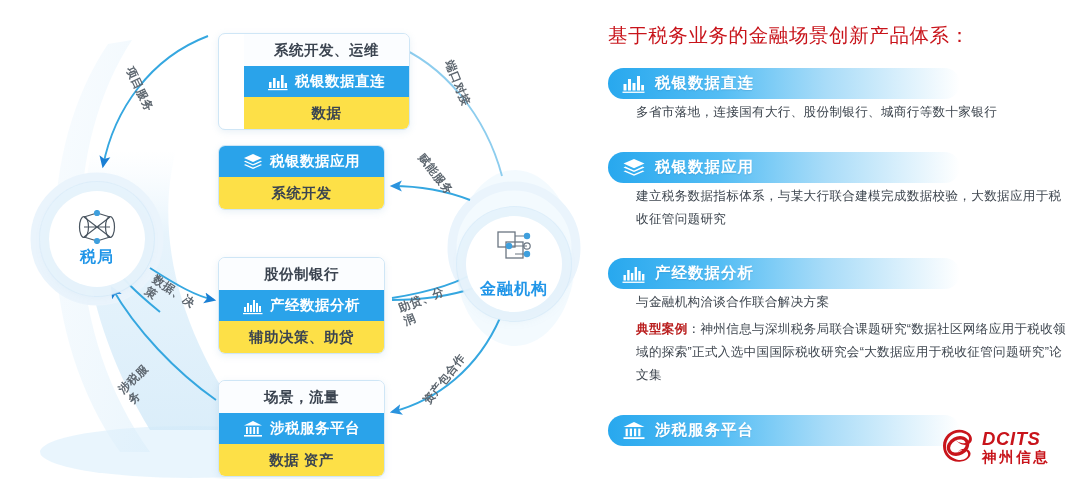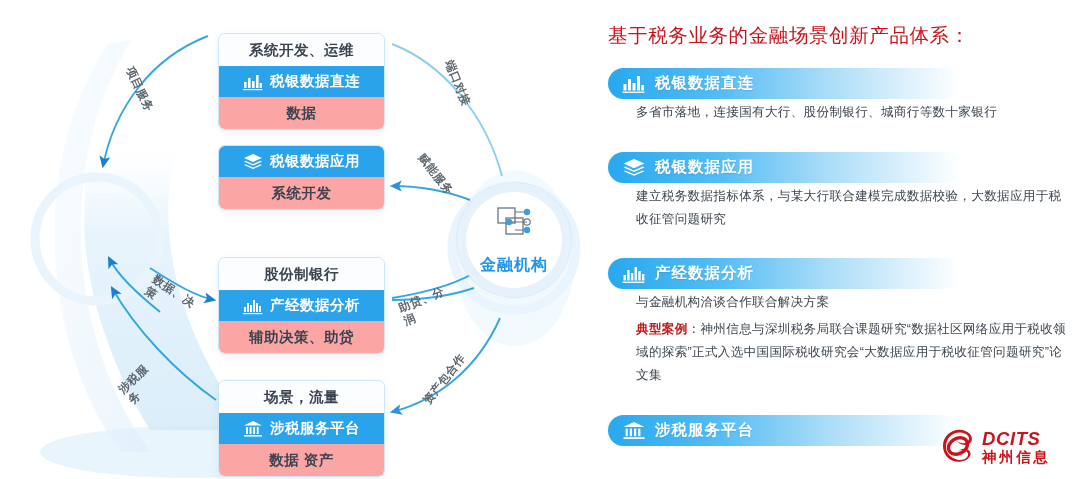--- a/index.html
+++ b/index.html
@@ -15,34 +15,34 @@
   #diagram-bg{position:absolute;left:0;top:0;width:600px;height:479px;}
 
   .node{position:absolute;width:96px;height:96px;border-radius:50%;
         background:#ffffff;
         box-shadow:0 0 0 9px rgba(232,243,252,.85),0 0 0 10px rgba(214,234,248,.75),
                    0 4px 14px rgba(110,160,200,.22);
         display:flex;flex-direction:column;align-items:center;justify-content:center;}
   .node .glyph{width:44px;height:34px;display:block;}
   .node .nlabel{font-size:16px;font-weight:bold;color:#2196e8;letter-spacing:1px;margin-top:3px;}
   #node-tax{left:49px;top:191px;}
-  #node-fin{left:466px;top:192px;gap:13px;}
+  #node-fin{left:466px;top:216px;gap:13px;}
 
   
   .card{position:absolute;width:165px;border:1px solid #cfe6f6;border-radius:7px;
         background:#ffffff;overflow:hidden;
         box-shadow:0 2px 7px rgba(120,165,205,.16);}
   .card .row{height:32px;line-height:32px;text-align:center;font-size:14.5px;
              font-weight:bold;color:#3b4450;letter-spacing:.5px;}
   .card .row.top{background:#fbfdff;}
-  .card .row.bot{background:#fca5a5;}
+  .card .row.bot{background:#fde047;}
   .card .row.mid{background:#2aa3ea;color:#ffffff;display:flex;align-items:center;
                  justify-content:center;gap:7px;height:31px;line-height:31px;}
   .card .row.mid .micon{width:20px;height:18px;flex:none;display:block;}
-  #card1{left:218px;top:33px;}
+  #card1{left:218px;top:33px;padding-left:25px;}
   #card2{left:218px;top:145px;}
   #card3{left:218px;top:257px;}
   #card4{left:218px;top:380px;}
 
   .arclabel{position:absolute;font-size:11.5px;color:#5d666f;font-weight:bold;
             line-height:14px;white-space:pre-line;letter-spacing:.5px;}
 
   
   #panel{position:absolute;left:608px;top:0;width:472px;height:479px;}
   #panel-title{position:absolute;left:0;top:22px;font-size:19.5px;font-weight:normal;
@@ -105,20 +105,30 @@
       <path d="M216,400 C176,372 136,330 112,288" fill="none" stroke="#35a7e0" stroke-width="1.9" marker-end="url(#ar)"></path>
       <path d="M150,268 C178,286 196,296 214,300" fill="none" stroke="#35a7e0" stroke-width="1.9" marker-end="url(#ar)"></path>
 
       <path d="M392,44 C444,64 486,116 502,176" fill="none" stroke="#8dcdee" stroke-width="1.9"></path>
       <path d="M470,200 C444,190 420,186 392,186" fill="none" stroke="#35a7e0" stroke-width="1.9" marker-end="url(#ar2)"></path>
       <path d="M392,298 C430,292 462,282 482,268" fill="none" stroke="#35a7e0" stroke-width="1.9" marker-end="url(#ar2)"></path>
       <path d="M500,318 C478,368 438,400 392,412" fill="none" stroke="#35a7e0" stroke-width="1.9" marker-end="url(#ar2)"></path>
       <path d="M392,300 C420,300 450,296 474,288" fill="none" stroke="#35a7e0" stroke-width="1.9"></path>
     </svg>
 
+    <div class="node" id="node-tax">
+      <svg class="glyph" viewBox="0 0 44 34">
+        <ellipse cx="9" cy="17" rx="4.5" ry="10.5" fill="none" stroke="#4a5560" stroke-width="1.2"></ellipse>
+        <ellipse cx="35" cy="17" rx="4.5" ry="10.5" fill="none" stroke="#4a5560" stroke-width="1.2"></ellipse>
+        <path d="M9,7 L35,27 M9,27 L35,7 M9,17 L35,17 M22,3 L9,7 M22,3 L35,7 M22,31 L9,27 M22,31 L35,27" stroke="#4a5560" stroke-width="1.1" fill="none"></path>
+        <circle cx="22" cy="3" r="3.1" fill="#3e9fdd"></circle>
+        <circle cx="22" cy="31" r="3.1" fill="#3e9fdd"></circle>
+      </svg>
+      <span class="nlabel">税局</span>
+    </div>
 
     <div class="node" id="node-fin">
       <svg class="glyph" viewBox="0 0 44 34">
         <rect x="6" y="3" width="17" height="15" fill="none" stroke="#6b7682" stroke-width="1.3"></rect>
         <rect x="14" y="13" width="17" height="16" fill="none" stroke="#6b7682" stroke-width="1.3"></rect>
         <path d="M23,7 L35,7 M17,17 L35,17 M23,25 L35,25" stroke="#6b7682" stroke-width="1.2"></path>
         <circle cx="35" cy="7" r="3.2" fill="#3e9fdd"></circle>
         <circle cx="35" cy="17" r="3.2" fill="none" stroke="#6b7682" stroke-width="1.2"></circle>
         <circle cx="35" cy="25" r="3.2" fill="#3e9fdd"></circle>
         <circle cx="17" cy="17" r="3.2" fill="#3e9fdd"></circle>

